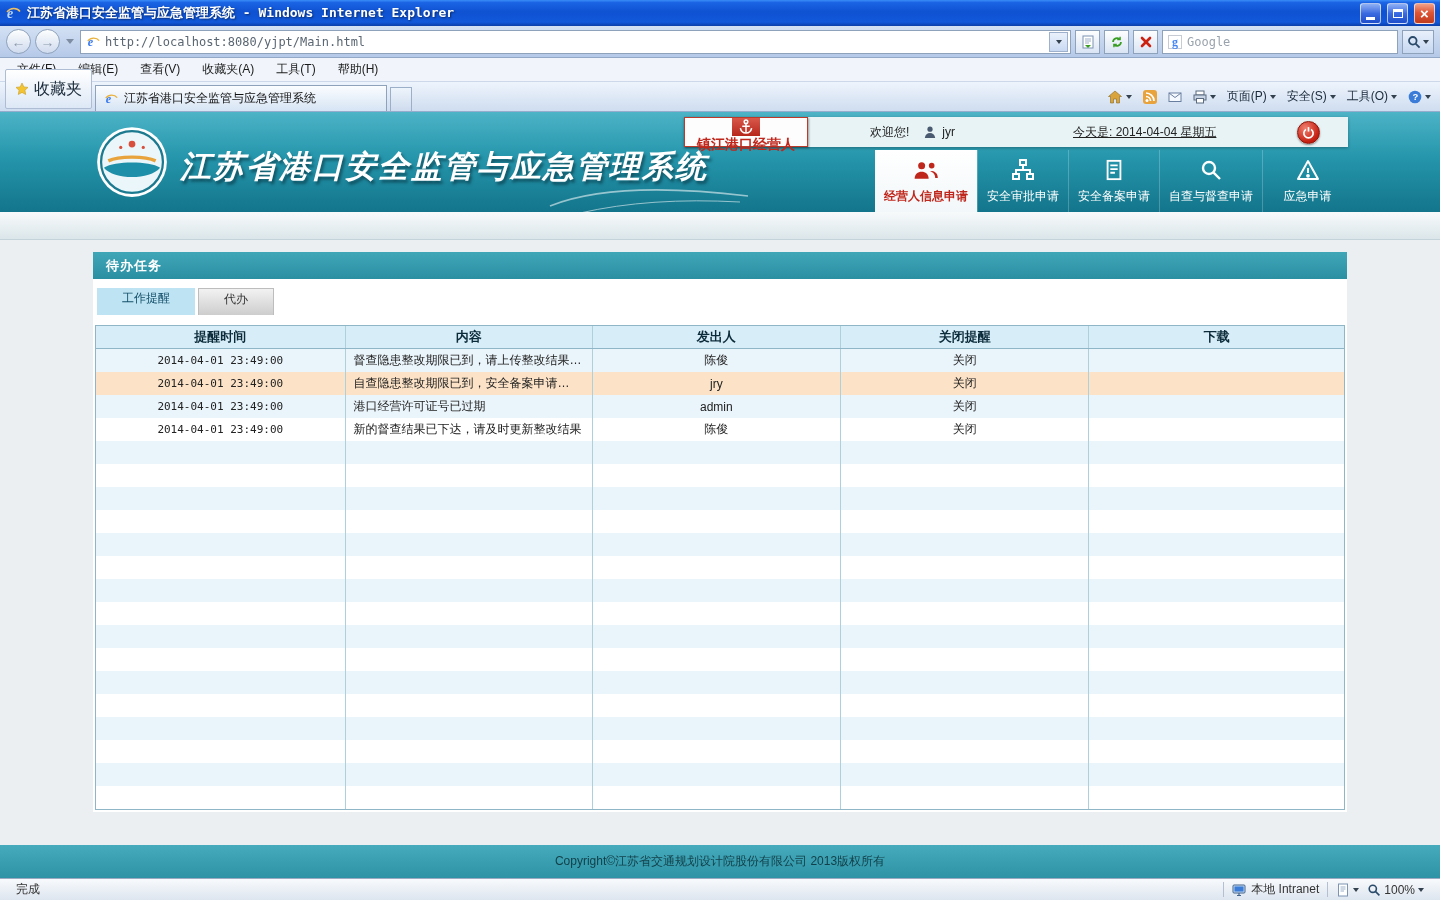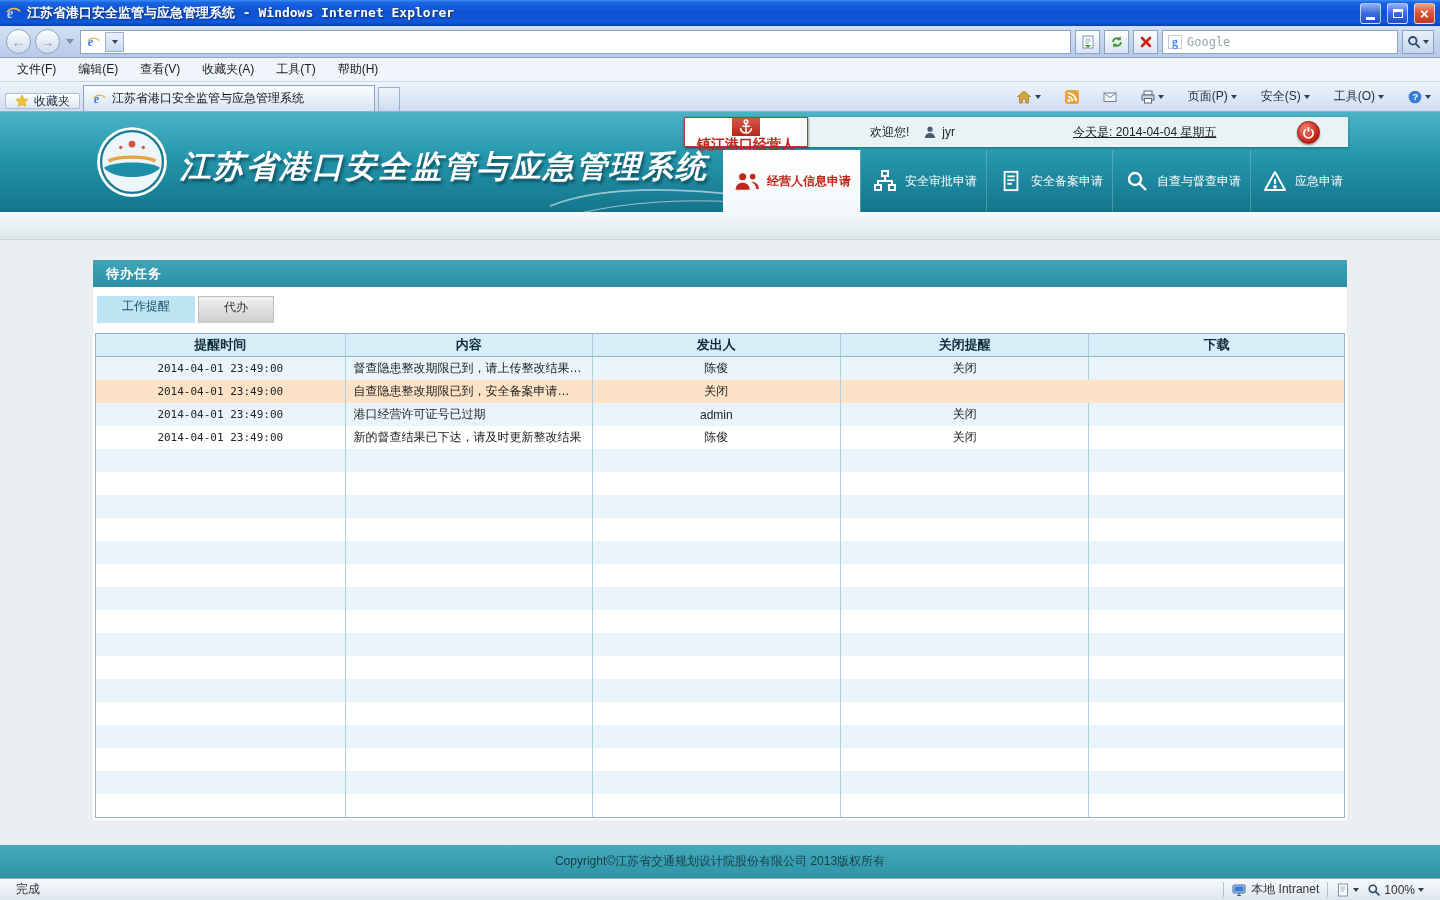--- a/index.html
+++ b/index.html
@@ -27,54 +27,54 @@
   .abtn{width:25px;height:24px;background:linear-gradient(180deg,#fefefe,#d9e4f4);border:1px solid #8ea2bc;display:flex;align-items:center;justify-content:center;cursor:pointer;}
   .search-box{width:236px;height:24px;background:#fff;border:1px solid #8ea2bc;display:flex;align-items:center;padding:0 5px;gap:5px;}
   .search-text{flex:1;font-family:"DejaVu Sans Mono",monospace;font-size:12px;color:#9aa3ad;cursor:text;}
   .g-icon{width:14px;height:14px;border:1px solid #c7ccd4;background:#fff;color:#4285F4;font-weight:bold;font-size:12px;line-height:12px;text-align:center;font-family:"Liberation Serif",serif;}
   .search-btn{width:32px;height:24px;background:linear-gradient(180deg,#e9f0fb,#c6d7f0);border:1px solid #8ea2bc;display:flex;align-items:center;justify-content:center;gap:2px;cursor:pointer;}
 
   .menubar{height:24px;flex:0 0 24px;background:#f1f5fb;border-bottom:1px solid #cdd8ea;display:flex;align-items:center;padding-left:6px;}
   .menu-item{padding:3px 11px;font-size:12px;color:#1a1a1a;cursor:pointer;}
 
   .favbar{height:30px;flex:0 0 30px;background:linear-gradient(180deg,#eef4fc,#cfddf0);border-bottom:1px solid #96accc;display:flex;align-items:flex-end;padding:0 5px;gap:3px;}
-  .fav-btn{display:flex;align-items:center;gap:5px;height:16px;padding:0 9px;margin-bottom:2px;font-size:12px;color:#1a2a3a;border:1px solid #aebdd4;border-radius:2px;background:linear-gradient(180deg,#fff,#dde8f6);cursor:pointer;}
+  .fav-btn{display:flex;align-items:center;gap:5px;height:40px;padding:0 9px;margin-bottom:2px;font-size:16px;color:#1a2a3a;border:1px solid #aebdd4;border-radius:2px;background:linear-gradient(180deg,#fff,#dde8f6);cursor:pointer;}
   .tab-ie{width:292px;height:26px;background:linear-gradient(180deg,#fbfdff,#d6e4f4);border:1px solid #8ea2bc;border-bottom:none;display:flex;align-items:center;gap:6px;padding:0 8px;font-size:12px;color:#111;cursor:pointer;}
   .tab-ie .tab-text{white-space:nowrap;overflow:hidden;flex:1;}
   .newtab-stub{width:22px;height:24px;background:linear-gradient(180deg,#eef4fb,#cedbee);border:1px solid #9cafc9;border-bottom:none;cursor:pointer;}
-  .favbar-right{margin-left:auto;display:flex;align-items:center;height:100%;gap:24px;font-size:12px;color:#1a2a3a;padding-right:4px;}
+  .favbar-right{margin-left:auto;display:flex;align-items:center;height:100%;gap:11px;font-size:12px;color:#1a2a3a;padding-right:4px;}
   .fr-item{display:flex;align-items:center;gap:3px;cursor:pointer;height:24px;}
   .icon16{width:16px;height:16px;display:inline-block;}
   .icon14{width:14px;height:14px;display:inline-block;}
 
   
   .page-header{height:100px;flex:0 0 100px;background:linear-gradient(180deg,#4db3c6 0%,#2596ac 45%,#13758b 100%);position:relative;overflow:hidden;}
   .logo{position:absolute;left:96px;top:14px;width:72px;height:72px;}
   .site-title{position:absolute;left:180px;top:34px;font-size:31px;font-weight:bold;font-style:italic;color:#fff;letter-spacing:2px;text-shadow:2px 3px 3px rgba(0,25,35,.5);white-space:nowrap;}
   .swirl{position:absolute;left:545px;top:62px;width:210px;height:42px;opacity:.55;}
   .topstrip{position:absolute;top:5px;right:92px;width:664px;height:30px;background:#E8F3F5;display:flex;align-items:center;box-shadow:0 1px 3px rgba(0,0,0,.3);font-size:12px;color:#222;}
   .ribbon{display:flex;align-items:center;height:30px;background:#fdfdfd;border:1px solid #bb3a2a;box-shadow:1px 1px 2px rgba(0,0,0,.35);cursor:default;flex-direction:column;}
   .anchor-box{width:28px;height:28px;background:linear-gradient(180deg,#d8584a,#b7271c);display:flex;align-items:center;justify-content:center;}
   .ribbon-label{padding:0 12px;color:#c0271c;font-weight:bold;font-size:14px;white-space:nowrap;}
   .welcome{margin-left:62px;}
   .user-group{display:flex;align-items:center;gap:5px;margin-left:14px;}
   .date-text{margin-left:118px;white-space:nowrap;text-decoration:underline;}
   .power-btn{margin-left:auto;margin-right:28px;width:23px;height:23px;border-radius:50%;background:radial-gradient(circle at 35% 30%,#f08070,#c41e10 70%);border:1px solid #8d1408;display:flex;align-items:center;justify-content:center;cursor:pointer;box-shadow:0 1px 2px rgba(0,0,0,.4);}
   .navmenu{position:absolute;right:88px;bottom:0;display:flex;align-items:flex-end;}
-  .nav-item{min-width:90px;height:62px;display:flex;flex-direction:row;align-items:center;justify-content:center;gap:5px;color:#fff;font-size:12px;padding:0 9px;cursor:pointer;border-left:1px solid rgba(255,255,255,.22);}
+  .nav-item{min-width:90px;height:62px;display:flex;flex-direction:column;align-items:center;justify-content:center;gap:5px;color:#fff;font-size:12px;padding:0 9px;cursor:pointer;border-left:1px solid rgba(255,255,255,.22);}
   .nav-item:first-child{border-left:none;}
   .nav-item.active{background:linear-gradient(180deg,#ffffff,#f2f7f9);color:#c0271c;font-weight:bold;border-left:none;}
   .nicon{width:30px;height:26px;display:flex;align-items:center;justify-content:center;}
   .nlabel{white-space:nowrap;}
 
   .substrip{height:28px;flex:0 0 28px;background:linear-gradient(180deg,#f7fafb,#dbe6ea);border-bottom:1px solid #c4d3d9;}
 
   
   .content{flex:1;background:#eceff1;overflow:hidden;}
-  .panel{width:1254px;margin:20px auto 0;}
+  .panel{width:1254px;margin:12px auto 0;}
   .panel-title{height:27px;background:linear-gradient(180deg,#3fa6b8,#2b8fa2);color:#fff;font-size:13px;font-weight:bold;display:flex;align-items:center;padding-left:13px;letter-spacing:1px;}
   .panel-body{background:#fff;padding:9px 2px 2px;}
   .tabs{display:flex;gap:3px;padding-left:2px;}
   .tab{height:27px;line-height:21px;padding:0 25px;font-size:12px;cursor:pointer;}
   .tab.active{background:#BEE3F2;color:#14506b;}
   .tab.inactive{background:linear-gradient(180deg,#f2f2f2,#cdcdcd);color:#333;border:1px solid #bdbdbd;border-bottom:none;}
   .table{margin-top:10px;border:1px solid #8FB6C7;}
   .t-row{display:grid;grid-template-columns:20% 19.8% 19.9% 19.9% auto;height:23px;background:#fff;}
   .t-row.thead{background:#D7EEF9;border-bottom:1px solid #8FB6C7;}
   .t-cell{display:flex;align-items:center;justify-content:center;border-right:1px solid #AECFDC;font-size:12px;color:#222;overflow:hidden;white-space:nowrap;}
@@ -123,20 +123,21 @@
     <span class="navcircle">←</span>
     <span class="navcircle">→</span>
     <span class="mini-caret"></span>
     <div class="url-box">
       <span class="icon14">
         <svg viewBox="0 0 16 16">
             <text x="2" y="13" font-size="14" font-style="italic" font-weight="bold" fill="#3C7CF0" font-family="Liberation Serif,serif">e</text>
             <path d="M2 7c3.5-4.5 10-4.5 13-.5" stroke="#E8B23C" stroke-width="1.5" fill="none"></path>
           </svg>
       </span>
+      <span class="url-text">http://localhost:8080/yjpt/Main.html</span>
       <span class="combo-btn">
           <span class="caret"></span>
         </span>
     </div>
     <span class="abtn">
       <span class="icon14">
         <svg viewBox="0 0 14 14">
             <rect x="2" y="1" width="10" height="12" fill="#fff" stroke="#7d93b2"></rect>
             <path d="M4 4h6M4 6h6M4 8h4" stroke="#9db0c8" stroke-width="1"></path>
             <path d="M7 13l3-3H4z" fill="#3a9d23"></path>
@@ -390,20 +391,21 @@
               <div class="t-row stripe">
                 <div class="t-cell time">2014-04-01 23:49:00</div>
                 <div class="t-cell content-cell">督查隐患整改期限已到，请上传整改结果…</div>
                 <div class="t-cell">陈俊</div>
                 <div class="t-cell close-cell">关闭</div>
                 <div class="t-cell"></div>
               </div>
               <div class="t-row highlight">
                 <div class="t-cell time">2014-04-01 23:49:00</div>
                 <div class="t-cell content-cell">自查隐患整改期限已到，安全备案申请…</div>
+                <div class="t-cell">jry</div>
                 <div class="t-cell close-cell">关闭</div>
                 <div class="t-cell"></div>
               </div>
               <div class="t-row stripe">
                 <div class="t-cell time">2014-04-01 23:49:00</div>
                 <div class="t-cell content-cell">港口经营许可证号已过期</div>
                 <div class="t-cell">admin</div>
                 <div class="t-cell close-cell">关闭</div>
                 <div class="t-cell"></div>
               </div>

